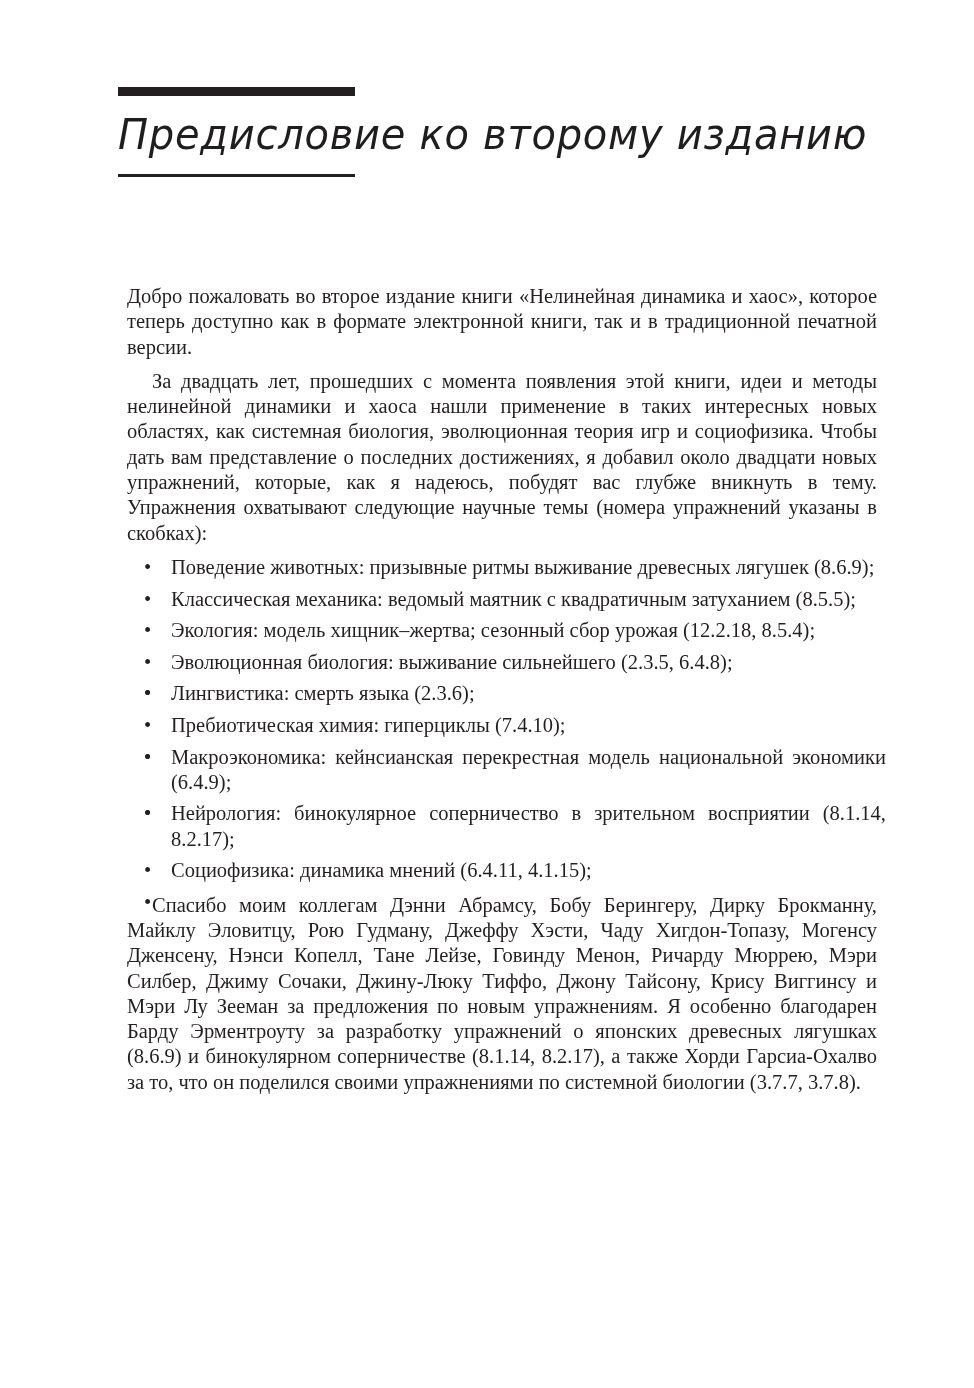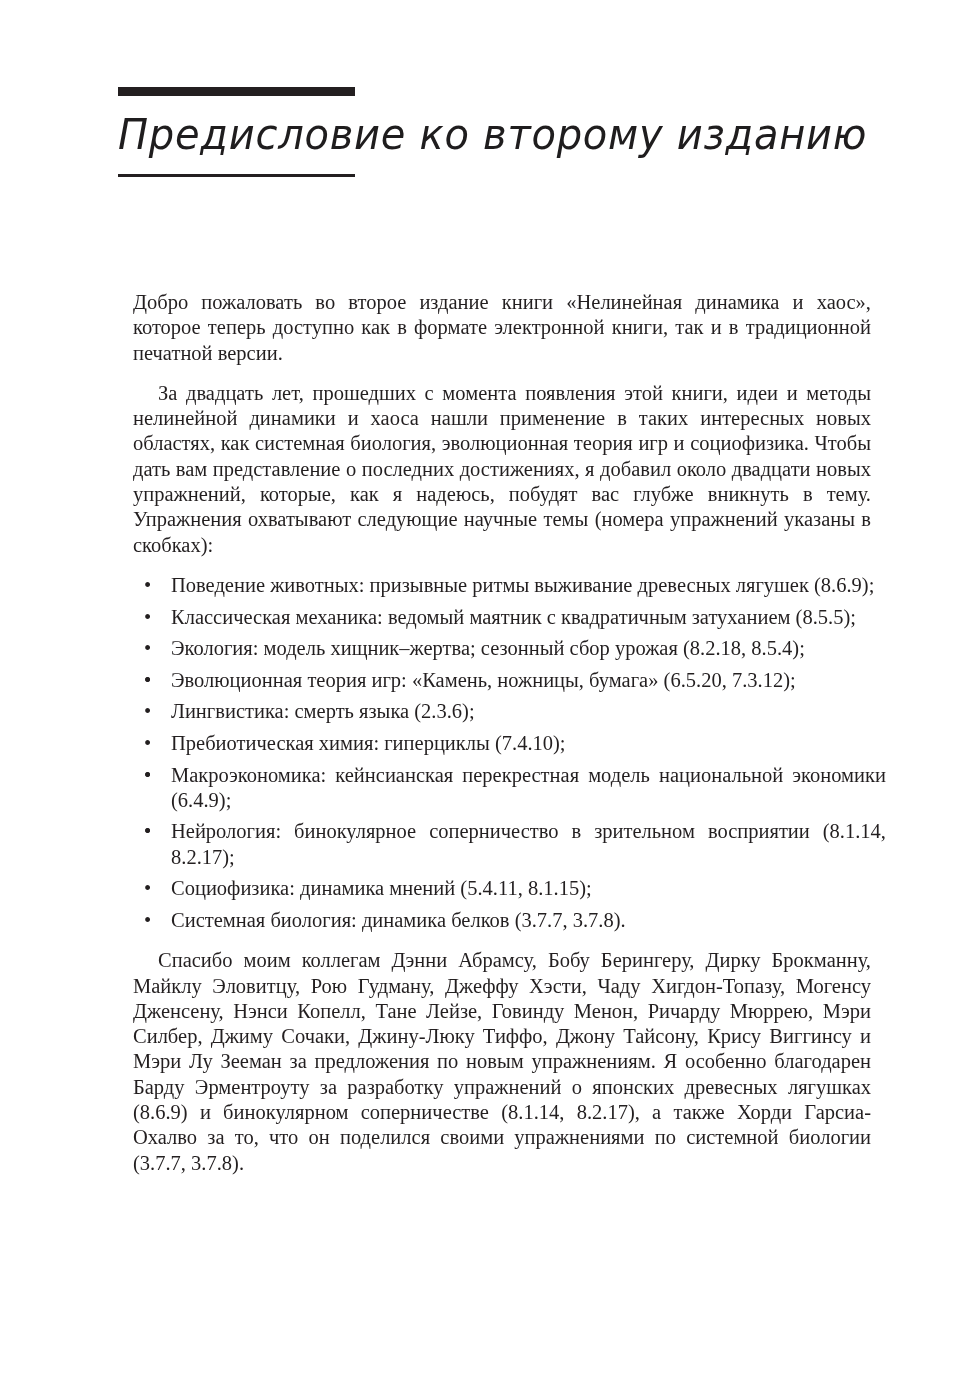--- a/index.html
+++ b/index.html
@@ -1,46 +1,46 @@
 <!DOCTYPE html>
 <html><head>
 <meta charset="utf-8">
 <style>
   html, body { margin: 0; padding: 0; background: #ffffff; }
   body { width: 974px; height: 1388px; position: relative; overflow: hidden; color: #1f1d1e; }
   .rule-top { position: absolute; left: 118px; top: 87px; width: 237px; height: 9px; background: #231f20; }
   .rule-bottom { position: absolute; left: 118px; top: 174px; width: 237px; height: 3px; background: #231f20; }
   .title { position: absolute; left: 118px; top: 104px; margin: 0; font-family: "DejaVu Sans", sans-serif; font-style: italic; font-weight: normal; font-size: 43px; letter-spacing: 0.8px; line-height: 60px; white-space: nowrap; transform: scaleX(0.93); transform-origin: left center; color: #1f1d1e; }
   .body { position: absolute; left: 118px; top: 275px; width: 768px; font-family: "Liberation Serif", serif; font-size: 20.5px; line-height: 25.3px; color: #231f20; }
-  .body p { margin: 15px; text-align: justify; }
+  .body p { margin: 9px; text-align: justify; }
   .body p.indent { text-indent: 25px; }
   ul.topics { list-style: none; margin: 4px 0 4px 0; padding: 0; }
   ul.topics li { position: relative; padding-left: 53px; margin-bottom: 6.3px; text-align: justify; }
   ul.topics li:last-child { margin-bottom: 2px; }
   ul.topics li .bullet { position: absolute; left: 26px; top: 0; }
 </style>
 </head>
 <body>
 
 <div class="rule-top"></div>
 <h1 class="title">Предисловие ко второму изданию</h1>
 <div class="rule-bottom"></div>
 
 <div class="body">
   <p>Добро пожаловать во второе издание книги «Нелинейная динамика и хаос», которое теперь доступно как в формате электронной книги, так и в традиционной печатной версии.</p>
   <p class="indent">За двадцать лет, прошедших с момента появления этой книги, идеи и методы нелинейной динамики и хаоса нашли применение в таких интересных новых областях, как системная биология, эволюционная теория игр и социофизика. Чтобы дать вам представление о последних достижениях, я добавил около двадцати новых упражнений, которые, как я надеюсь, побудят вас глубже вникнуть в тему. Упражнения охватывают следующие научные темы (номера упражнений указаны в скобках):</p>
   <ul class="topics">
     <li><span class="bullet">•</span><span>Поведение животных: призывные ритмы выживание древесных лягушек (8.6.9);</span></li>
     <li><span class="bullet">•</span><span>Классическая механика: ведомый маятник с квадратичным затуханием (8.5.5);</span></li>
-    <li><span class="bullet">•</span><span>Экология: модель хищник–жертва; сезонный сбор урожая (8.2.18, 8.5.4);</span></li>
+    <li><span class="bullet">•</span><span>Экология: модель хищник–жертва; сезонный сбор урожая (12.2.18, 8.5.4);</span></li>
+    <li><span class="bullet">•</span><span>Эволюционная биология: выживание сильнейшего (2.3.5, 6.4.8);</span></li>
     <li><span class="bullet">•</span></li>
-    <li><span class="bullet">•</span><span>Эволюционная теория игр: «Камень, ножницы, бумага» (6.5.20, 7.3.12);</span></li>
     <li><span class="bullet">•</span><span>Лингвистика: смерть языка (2.3.6);</span></li>
     <li><span class="bullet">•</span><span>Пребиотическая химия: гиперциклы (7.4.10);</span></li>
     <li><span class="bullet">•</span></li>
     <li><span class="bullet">•</span><span>Макроэкономика: кейнсианская перекрестная модель национальной экономики (6.4.9);</span></li>
     <li><span class="bullet">•</span></li>
     <li><span class="bullet">•</span><span>Нейрология: бинокулярное соперничество в зрительном восприятии (8.1.14, 8.2.17);</span></li>
-    <li><span class="bullet">•</span><span>Социофизика: динамика мнений (5.4.11, 8.1.15);</span></li>
-    <li><span class="bullet">•</span><span>Системная биология: динамика белков (3.7.7, 3.7.8).</span></li>
+    <li><span class="bullet">•</span><span>Социофизика: динамика мнений (6.4.11, 4.1.15);</span></li>
+    <li><span class="bullet">•</span></li>
   </ul>
   <p class="indent">Спасибо моим коллегам Дэнни Абрамсу, Бобу Берингеру, Дирку Брокманну, Майклу Эловитцу, Рою Гудману, Джеффу Хэсти, Чаду Хигдон-Топазу, Могенсу Дженсену, Нэнси Копелл, Тане Лейзе, Говинду Менон, Ричарду Мюррею, Мэри Силбер, Джиму Сочаки, Джину-Люку Тиффо, Джону Тайсону, Крису Виггинсу и Мэри Лу Зееман за предложения по новым упражнениям. Я особенно благодарен Барду Эрментроуту за разработку упражнений о японских древесных лягушках (8.6.9) и бинокулярном соперничестве (8.1.14, 8.2.17), а также Хорди Гарсиа-Охалво за то, что он поделился своими упражнениями по системной биологии (3.7.7, 3.7.8).</p>
 </div>
 
 </body></html>

